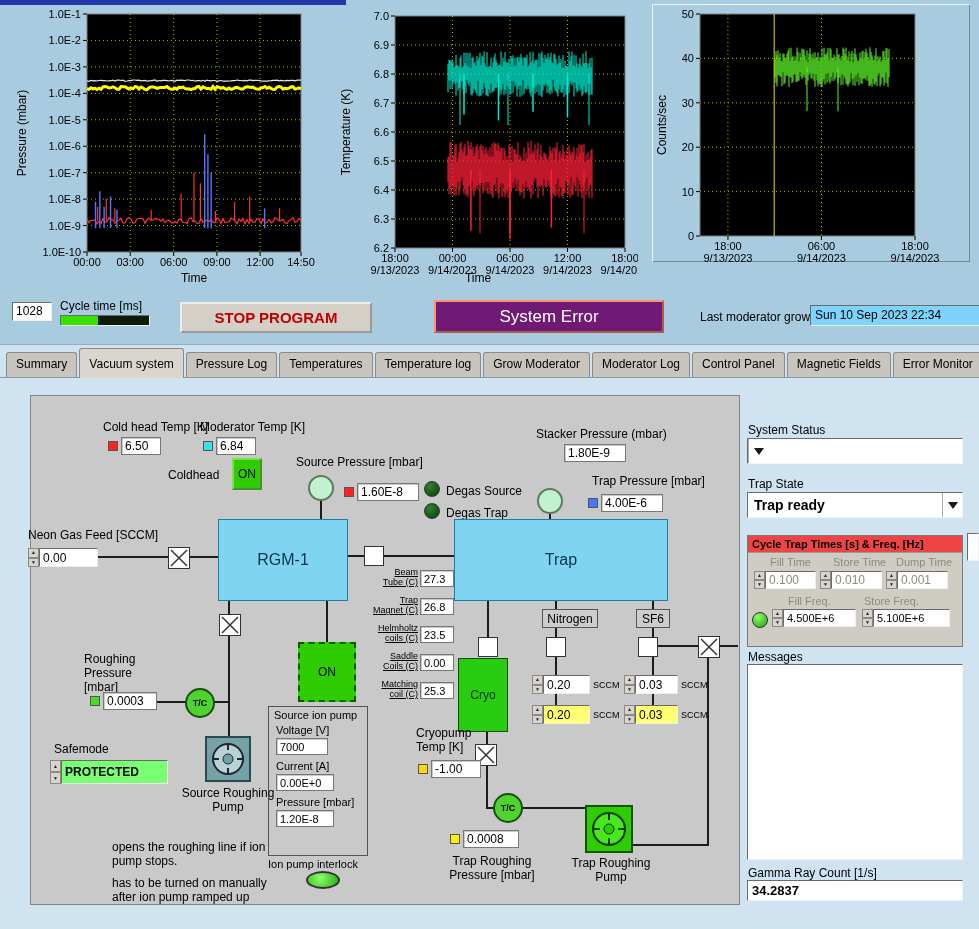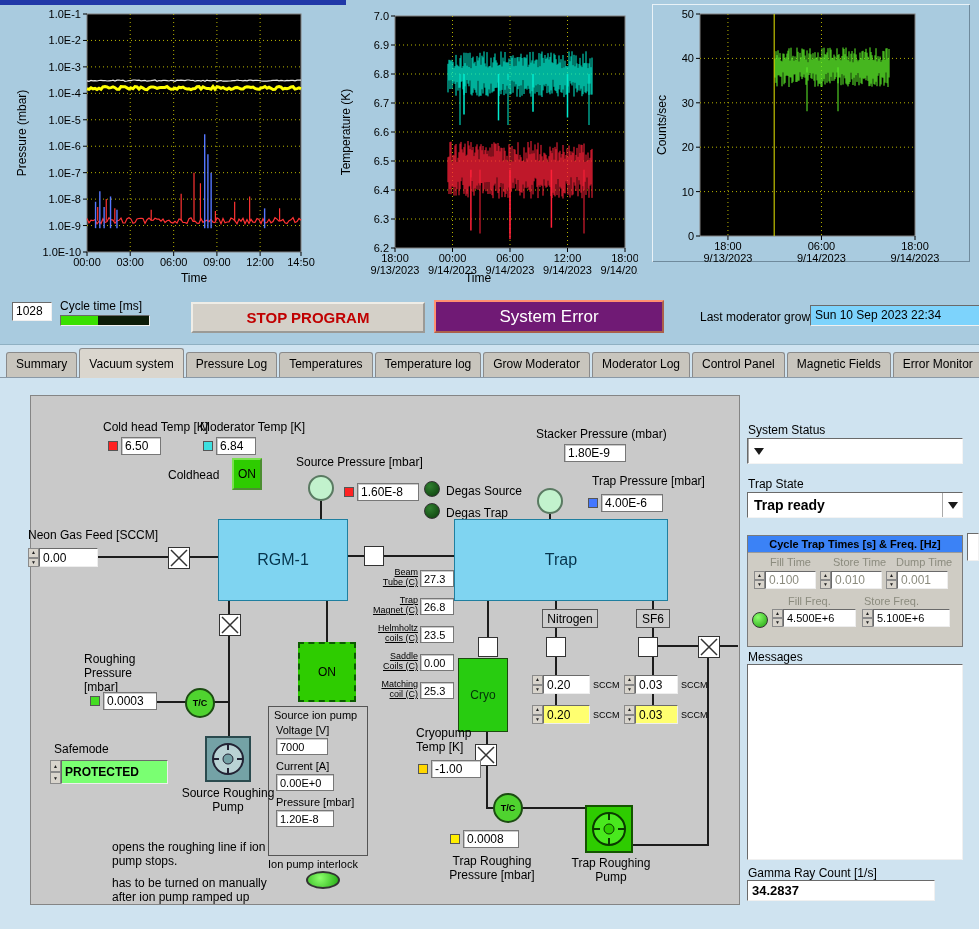--- a/index.html
+++ b/index.html
@@ -39,21 +39,21 @@
 .spin.dis .fld{color:#8b8b7e;}
 .panelbg{left:30px;top:395px;width:710px;height:510px;background:#c9c9c9;border:1px solid #858585;}
 .dd{display:flex;background:#fff;border:1px solid;border-color:#6a6a6a #f4f4f4 #f4f4f4 #6a6a6a;}
 .dd .val{flex:1;font-weight:bold;font-size:14px;display:flex;align-items:center;padding-left:6px;}
 .dd .btn{width:20px;border-left:1px solid #aaa;display:flex;align-items:center;justify-content:center;background:#fff;}
 .tri{width:0;height:0;border-left:5px solid transparent;border-right:5px solid transparent;border-top:7px solid #1a1a1a;}
 .tabstrip{left:0;top:345px;width:979px;height:33px;display:flex;align-items:flex-end;padding-left:6px;border-bottom:1px solid #8a99a6;}
 .tab{height:25px;padding:4px 9px;background:#c8c5bd;border:1px solid #8a8a8a;border-bottom:none;border-radius:3px 3px 0 0;margin-right:2px;font-size:12px;white-space:nowrap;}
 .tab.active{height:30px;padding-top:8px;background:#dad6ce;margin-bottom:-1px;}
 .groupbox{border:1px solid #7a7a7a;background:#cfccc4;}
-.gtitle{font-weight:bold;font-size:11px;background:#3b82f6;border-bottom:1px solid #9a9a9a;padding:2px 4px;text-align:center;}
+.gtitle{font-weight:bold;font-size:11px;background:#ef4444;border-bottom:1px solid #9a9a9a;padding:2px 4px;}
 .stopbtn{background:#d4d0c8;border:2px outset #efede7;color:#c00000;font-weight:bold;font-size:15px;display:flex;align-items:center;justify-content:center;}
 .syserr{background:#701a75;border:2px outset #ff9070;color:#fff;font-size:17px;display:flex;align-items:center;justify-content:center;}
 .pbar{background:#0c1c08;border:1px solid;border-color:#6a6a6a #f0f0f0 #f0f0f0 #6a6a6a;}
 .pfill{height:100%;background:#39e000;}
 </style>
 </head>
 <body>
 
 <div class="a top"></div>
 <div class="a titlebar"></div>
@@ -632,21 +632,21 @@
       <text x="14" y="121" text-anchor="middle" font-size="12" fill="#000" transform="rotate(-90 14 121)">Counts/sec</text>
       <text x="191" y="274" text-anchor="middle" font-size="12" fill="#000">Time</text>
     </svg>
 </div>
 
 <div class="a sunk" style="left:12px;top:302px;width:40px;height:19px;font-size:12px;line-height:17px;padding-left:3px">1028</div>
 <div class="a lbl" style="left:60px;top:299px">Cycle time [ms]</div>
 <div class="a pbar" style="left:60px;top:315px;width:90px;height:11px">
     <div class="pfill" style="width:42%"></div>
   </div>
-<div class="a stopbtn" style="left:191px;top:302px;width:234px;height:31px">STOP PROGRAM</div>
+<div class="a stopbtn" style="left:180px;top:302px;width:192px;height:31px">STOP PROGRAM</div>
 <div class="a syserr" style="left:434px;top:300px;width:230px;height:33px">System Error</div>
 <div class="a lbl" style="left:700px;top:310px">Last moderator grown</div>
 <div class="a sunk" style="left:810px;top:305px;width:182px;height:21px;background:#7dd3fc;font-size:12px;line-height:19px;padding-left:4px">Sun 10 Sep 2023 22:34</div>
 
 <div class="a tabstrip">
   <div class="tab">Summary</div>
   <div class="tab active">Vacuum system</div>
   <div class="tab">Pressure Log</div>
   <div class="tab">Temperatures</div>
   <div class="tab">Temperature log</div>
@@ -917,15 +917,15 @@
     <div class="arr">
       <span>▲</span>
       <span>▼</span>
     </div>
     <div class="fld" style="font-size:11px">5.100E+6</div>
   </div>
 
 <div class="a lbl" style="left:748px;top:650px">Messages</div>
 <div class="a sunk" style="left:747px;top:664px;width:216px;height:196px"></div>
 <div class="a lbl" style="left:748px;top:866px">Gamma Ray Count [1/s]</div>
-<div class="a sunk" style="left:747px;top:880px;width:188px;height:21px;font-weight:bold;font-size:13px;line-height:19px;padding-left:4px">34.2837</div>
+<div class="a sunk" style="left:747px;top:880px;width:216px;height:21px;font-weight:bold;font-size:13px;line-height:19px;padding-left:4px">34.2837</div>
 
 <div class="a sunk" style="left:967px;top:533px;width:12px;height:28px"></div>
 
 </body></html>

